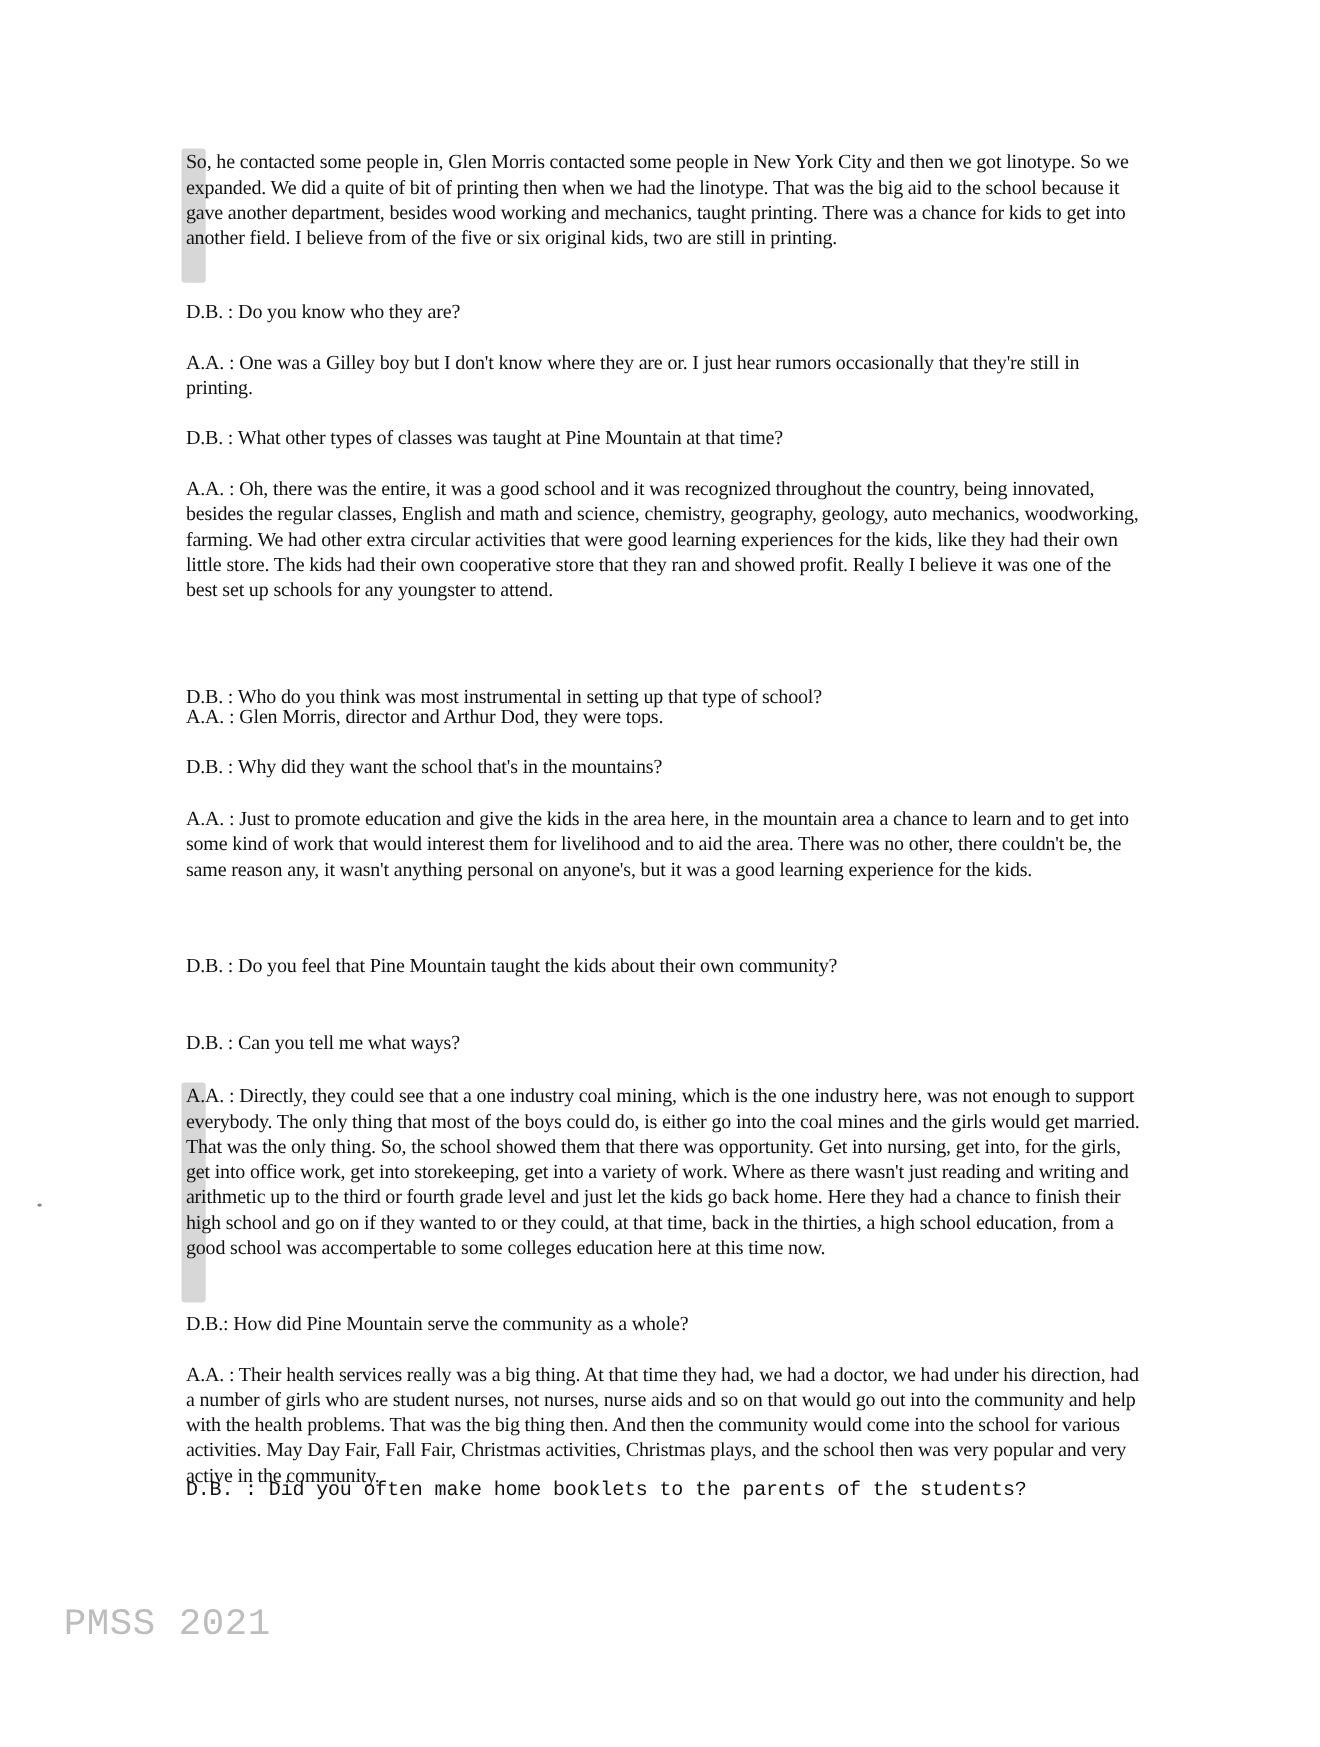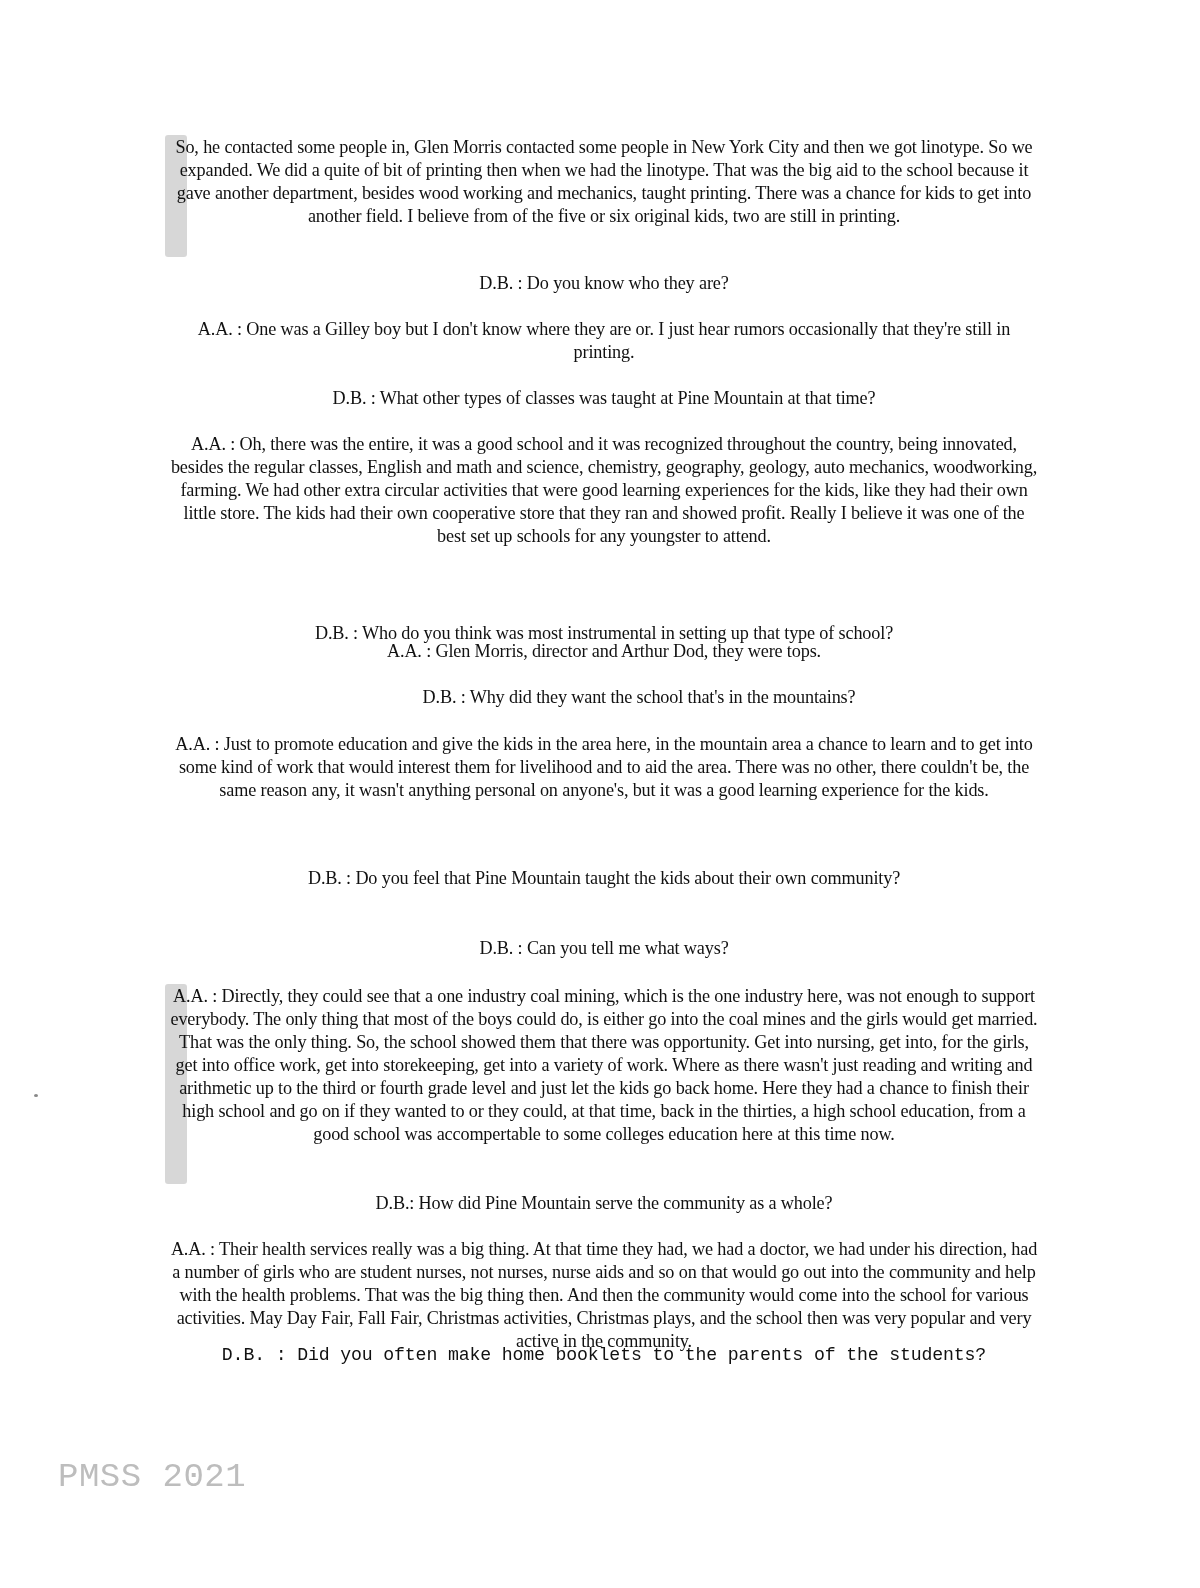--- a/index.html
+++ b/index.html
@@ -3,21 +3,21 @@
 <meta charset="utf-8">
 <style>
   html, body { margin: 0; padding: 0; }
   body {
     width: 1200px; height: 1588px; background: #ffffff; position: relative; overflow: hidden;
     font-family: "Liberation Serif", "DejaVu Serif", serif; color: #111;
   }
   .page { position: absolute; left: 0; top: 0; width: 1200px; height: 1588px; }
   .p {
     position: absolute; left: 169px; width: 870px;
-    font-size: 18.2px; line-height: 23px; letter-spacing: -0.15px; margin: 0; text-align: center;
+    font-size: 18.2px; line-height: 23px; letter-spacing: -0.15px; margin: 0;
   }
   .hl {
     position: absolute; width: 22px; background: #c9c9c9; opacity: 0.75; border-radius: 3px;
   }
   .watermark {
     position: absolute; left: 58px; top: 1458px;
     font-family: Liberation Mono, monospace; font-size: 34px; color: #bdbdbd;
     letter-spacing: 0.5px;
   }
   .speck { position: absolute; background: #888; border-radius: 50%; }
@@ -30,21 +30,21 @@
   <div class="hl" style="left:165px; top:135px; height:122px;"></div>
   <div class="hl" style="left:165px; top:984px; height:200px;"></div>
 
   <p class="p" style="top:136px;">So, he contacted some people in, Glen Morris contacted some people in New York City and then we got linotype.  So we expanded.  We did a quite of bit of printing then when we had the linotype.  That was the big aid to the school because it gave another department, besides wood working and mechanics, taught printing.  There was a chance for kids to get into another field.  I believe from of the five or six original kids, two are still in printing.</p>
   <p class="p" style="top:318px;">A.A. :  One was a  Gilley boy but I don't know where they are or.  I just hear rumors occasionally that they're still in printing.</p>
   <p class="p" style="top:272px;">D.B. :  Do you know who they are?</p>
   <p class="p" style="top:387px;">D.B. :  What other types of classes was taught at Pine Mountain at that time?</p>
   <p class="p" style="top:433px;">A.A. :  Oh, there was the entire, it was a good school and it was recognized throughout the country, being innovated, besides the regular classes, English and math and science, chemistry, geography, geology, auto mechanics, woodworking, farming.  We had other extra circular activities that were good learning experiences for the kids, like they had their own little store.  The kids had their own cooperative store that they ran and showed profit.  Really I believe it was one of the best set up schools for any youngster to attend.</p>
   <p class="p" style="top:622px;">D.B. :  Who do you think was most instrumental in setting up that type of school?</p>
   <p class="p" style="top:640px;">A.A. :  Glen Morris, director and Arthur Dod, they were tops.</p>
-  <p class="p" style="top:686px;margin-left:35px;">D.B. :  Why did they want the school that's in the mountains?</p>
+  <p class="p" style="top:686px;">D.B. :  Why did they want the school that's in the mountains?</p>
   <p class="p" style="top:733px;font-family:Liberation Serif, serif;">A.A. :  Just to promote education and give the kids in the area here, in the mountain area a chance to learn and to get into some kind of work that would interest them for livelihood and to aid the area.  There was no other, there couldn't be, the same reason any, it wasn't anything personal on anyone's, but it was a good learning experience for the kids.</p>
   <p class="p" style="top:846px;margin-top:21px;">D.B. :  Do you feel that Pine Mountain taught the kids about their own community?</p>
   <p class="p" style="top:937px;">D.B. :  Can you tell me what ways?</p>
   <p class="p" style="top:985px;">A.A. :  Directly, they could see that a one industry coal mining, which is the one industry here, was not enough to support everybody.  The only thing that most of the boys could do, is either go into the coal mines  and the girls would get married.  That was the only thing.  So, the school showed them that there was opportunity.  Get into nursing, get into, for the girls, get into office work, get into storekeeping, get into a variety of work.  Where as there wasn't just reading and writing and arithmetic up to the third or fourth grade level and just let the kids go back home.  Here they had a chance to finish their high school and go on if they wanted to or they could, at that time, back in the thirties, a high school education, from a good school was accompertable to some colleges education here at this time now.</p>
   <p class="p" style="top:1192px;">D.B.:  How did Pine Mountain  serve the community as a whole?</p>
   <p class="p" style="top:1238px;">A.A. :  Their health services really was a big thing.  At that time they had, we had a doctor, we had under his direction, had a number of girls who are student nurses, not nurses, nurse aids and so on that would go out into the community and help with the health problems.  That was the big thing then.  And then the community would come into the school for various activities.  May Day Fair, Fall Fair, Christmas activities, Christmas plays, and the school then was very popular and very active in the community.</p>
   <p class="p" style="top:1344px;font-family:Liberation Mono, monospace;">D.B. :  Did you often make home booklets to the parents of the students?</p>
 
   <div class="speck" style="left:34px; top:1094px; width:4px; height:3px;"></div>
 

